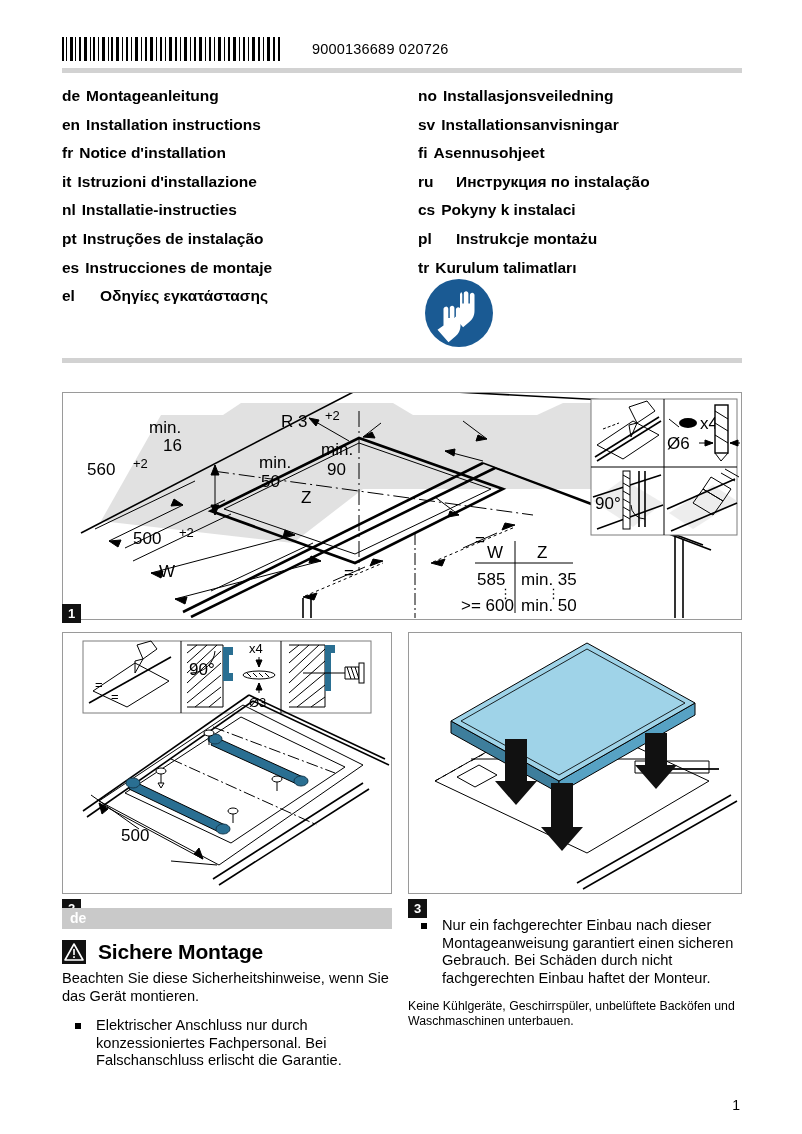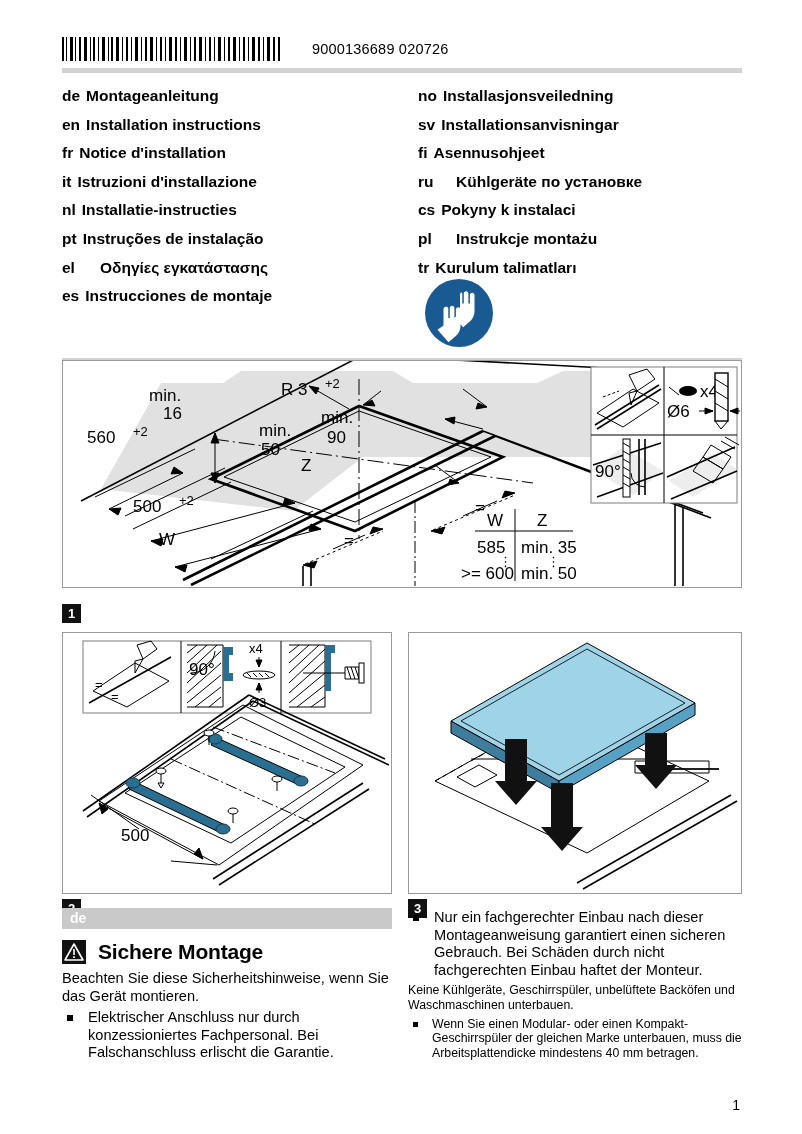--- a/index.html
+++ b/index.html
@@ -79,21 +79,21 @@
     width: 70px; height: 70px;
   }
 
   
   .figbox {
     position: absolute;
     border: 1.5px solid #9a9a9a;
     background: #fff;
     box-sizing: border-box;
   }
-  #fig1 { left: 62px;  top: 360px; width: 680px; height: 228px; }
+  #fig1 { left: 62px;  top: 392px; width: 680px; height: 228px; }
   #fig2 { left: 62px;  top: 632px; width: 330px; height: 262px; }
   #fig3 { left: 408px; top: 632px; width: 334px; height: 262px; }
 
   .fig-badge {
     position: absolute;
     width: 19px; height: 19px;
     background: #111;
     color: #fff;
     font-size: 13px;
     font-weight: bold;
@@ -139,21 +139,21 @@
   .body-col {
     position: absolute;
     font-size: 14.6px;
     line-height: 17.6px;
   }
   #col-left  { left: 62px;  top: 970px;  width: 334px; }
   #col-right { left: 408px; top: 905px;  width: 340px; }
 
   .para { margin: 0 0 0 0; }
 
-  ul.bullets { list-style: none; margin: 4px; padding: 0; }
+  ul.bullets { list-style: none; margin: 12px; padding: 0; }
   ul.bullets li {
     position: relative;
     padding-left: 22px;
     margin-top: 1px;
   }
   ul.bullets li::before {
     content: "";
     position: absolute;
     left: 1px; top: 6px;
     width: 6px; height: 6px;
@@ -270,46 +270,46 @@
       <span class="lang-name">Istruzioni d'installazione</span>
     </div>
     <div class="lang-row">
       <span class="lang-code">nl</span>
       <span class="lang-name">Installatie-instructies</span>
     </div>
     <div class="lang-row">
       <span class="lang-code">pt</span>
       <span class="lang-name">Instruções de instalação</span>
     </div>
+    <div class="lang-row">
+      <span class="lang-code">es</span>
+      <span class="lang-name">Instrucciones de montaje</span>
+    </div>
     <div class="lang-row wide">
       <span class="lang-code">el</span>
       <span class="lang-name">Οδηγίες εγκατάστασης</span>
     </div>
-    <div class="lang-row">
-      <span class="lang-code">es</span>
-      <span class="lang-name">Instrucciones de montaje</span>
-    </div>
   </div>
 
   <div class="lang-col right">
     <div class="lang-row">
       <span class="lang-code">no</span>
       <span class="lang-name">Installasjonsveiledning</span>
     </div>
     <div class="lang-row">
       <span class="lang-code">sv</span>
       <span class="lang-name">Installationsanvisningar</span>
     </div>
     <div class="lang-row">
       <span class="lang-code">fi</span>
       <span class="lang-name">Asennusohjeet</span>
     </div>
     <div class="lang-row wide">
       <span class="lang-code">ru</span>
-      <span class="lang-name">Kühlgeräte по установке</span>
+      <span class="lang-name">Инструкция по instalação</span>
     </div>
     <div class="lang-row">
       <span class="lang-code">cs</span>
       <span class="lang-name">Pokyny k instalaci</span>
     </div>
     <div class="lang-row wide">
       <span class="lang-code">pl</span>
       <span class="lang-name">Instrukcje montażu</span>
     </div>
     <div class="lang-row">
@@ -658,21 +658,18 @@
       <li>Elektrischer Anschluss nur durch konzessioniertes Fachpersonal. Bei Falschanschluss erlischt die Garantie.</li>
     </ul>
   </div>
 
   <div class="body-col" id="col-right">
     <ul class="bullets">
       <li>Nur ein fachgerechter Einbau nach dieser Montageanweisung garantiert einen sicheren Gebrauch. Bei Schäden durch nicht fachgerechten Einbau haftet der Monteur.</li>
     </ul>
     <div class="small-text">
       <p class="para">Keine Kühlgeräte, Geschirrspüler, unbelüftete Backöfen und Waschmaschinen unterbauen.</p>
-      <ul class="bullets">
-        <li>Wenn Sie einen Modular- oder einen Kompakt-Geschirrspüler der gleichen Marke unterbauen, muss die Arbeitsplattendicke mindestens 40 mm betragen.</li>
-      </ul>
     </div>
   </div>
 
   <div class="page-number">1</div>
 
 </div>
 
 </body></html>

